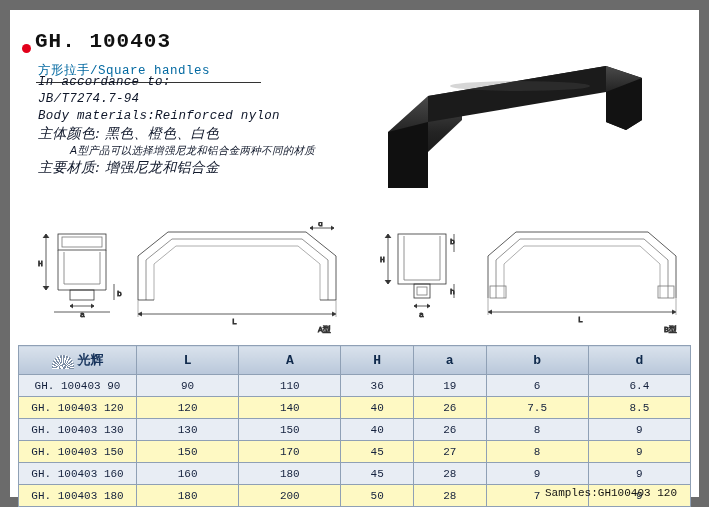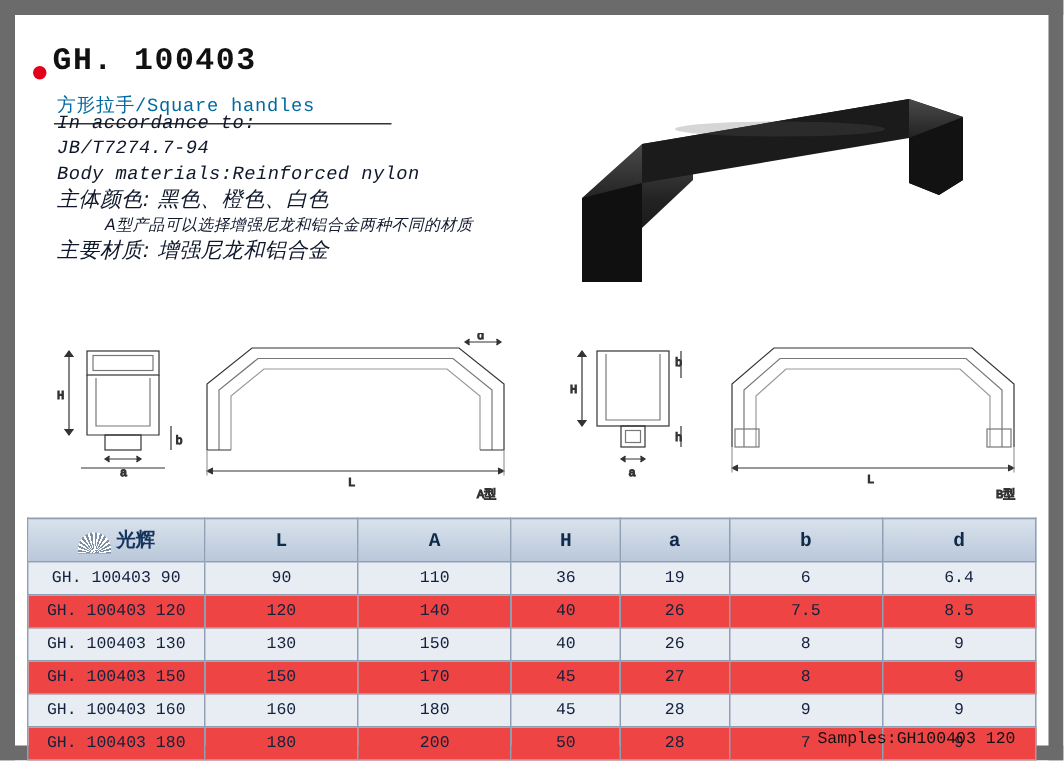--- a/index.html
+++ b/index.html
@@ -74,21 +74,21 @@
     height:19px;
     color:#14213d;
     font-family:"Liberation Mono", monospace;
   }
   .table thead th{
     background:#c9d4e2;
     background:linear-gradient(#d9e2ec,#b9c7da);
     height:26px;font-size:13px;font-weight:bold;color:#102a4c;
   }
   .table tbody td{
-    background:#ef4444;
+    background:#fef9c3;
     font-size:11px;
   }
   .table tbody tr:nth-child(odd) td{background:#e8edf4;}
   .col-model{width:115px;text-align:center;font-size:10px;}
   .brandcell{
     position:relative;
     background:linear-gradient(#d9e2ec,#b9c7da);
   }
   .brand-inner{
     display:flex;align-items:flex-end;justify-content:center;gap:4px;

